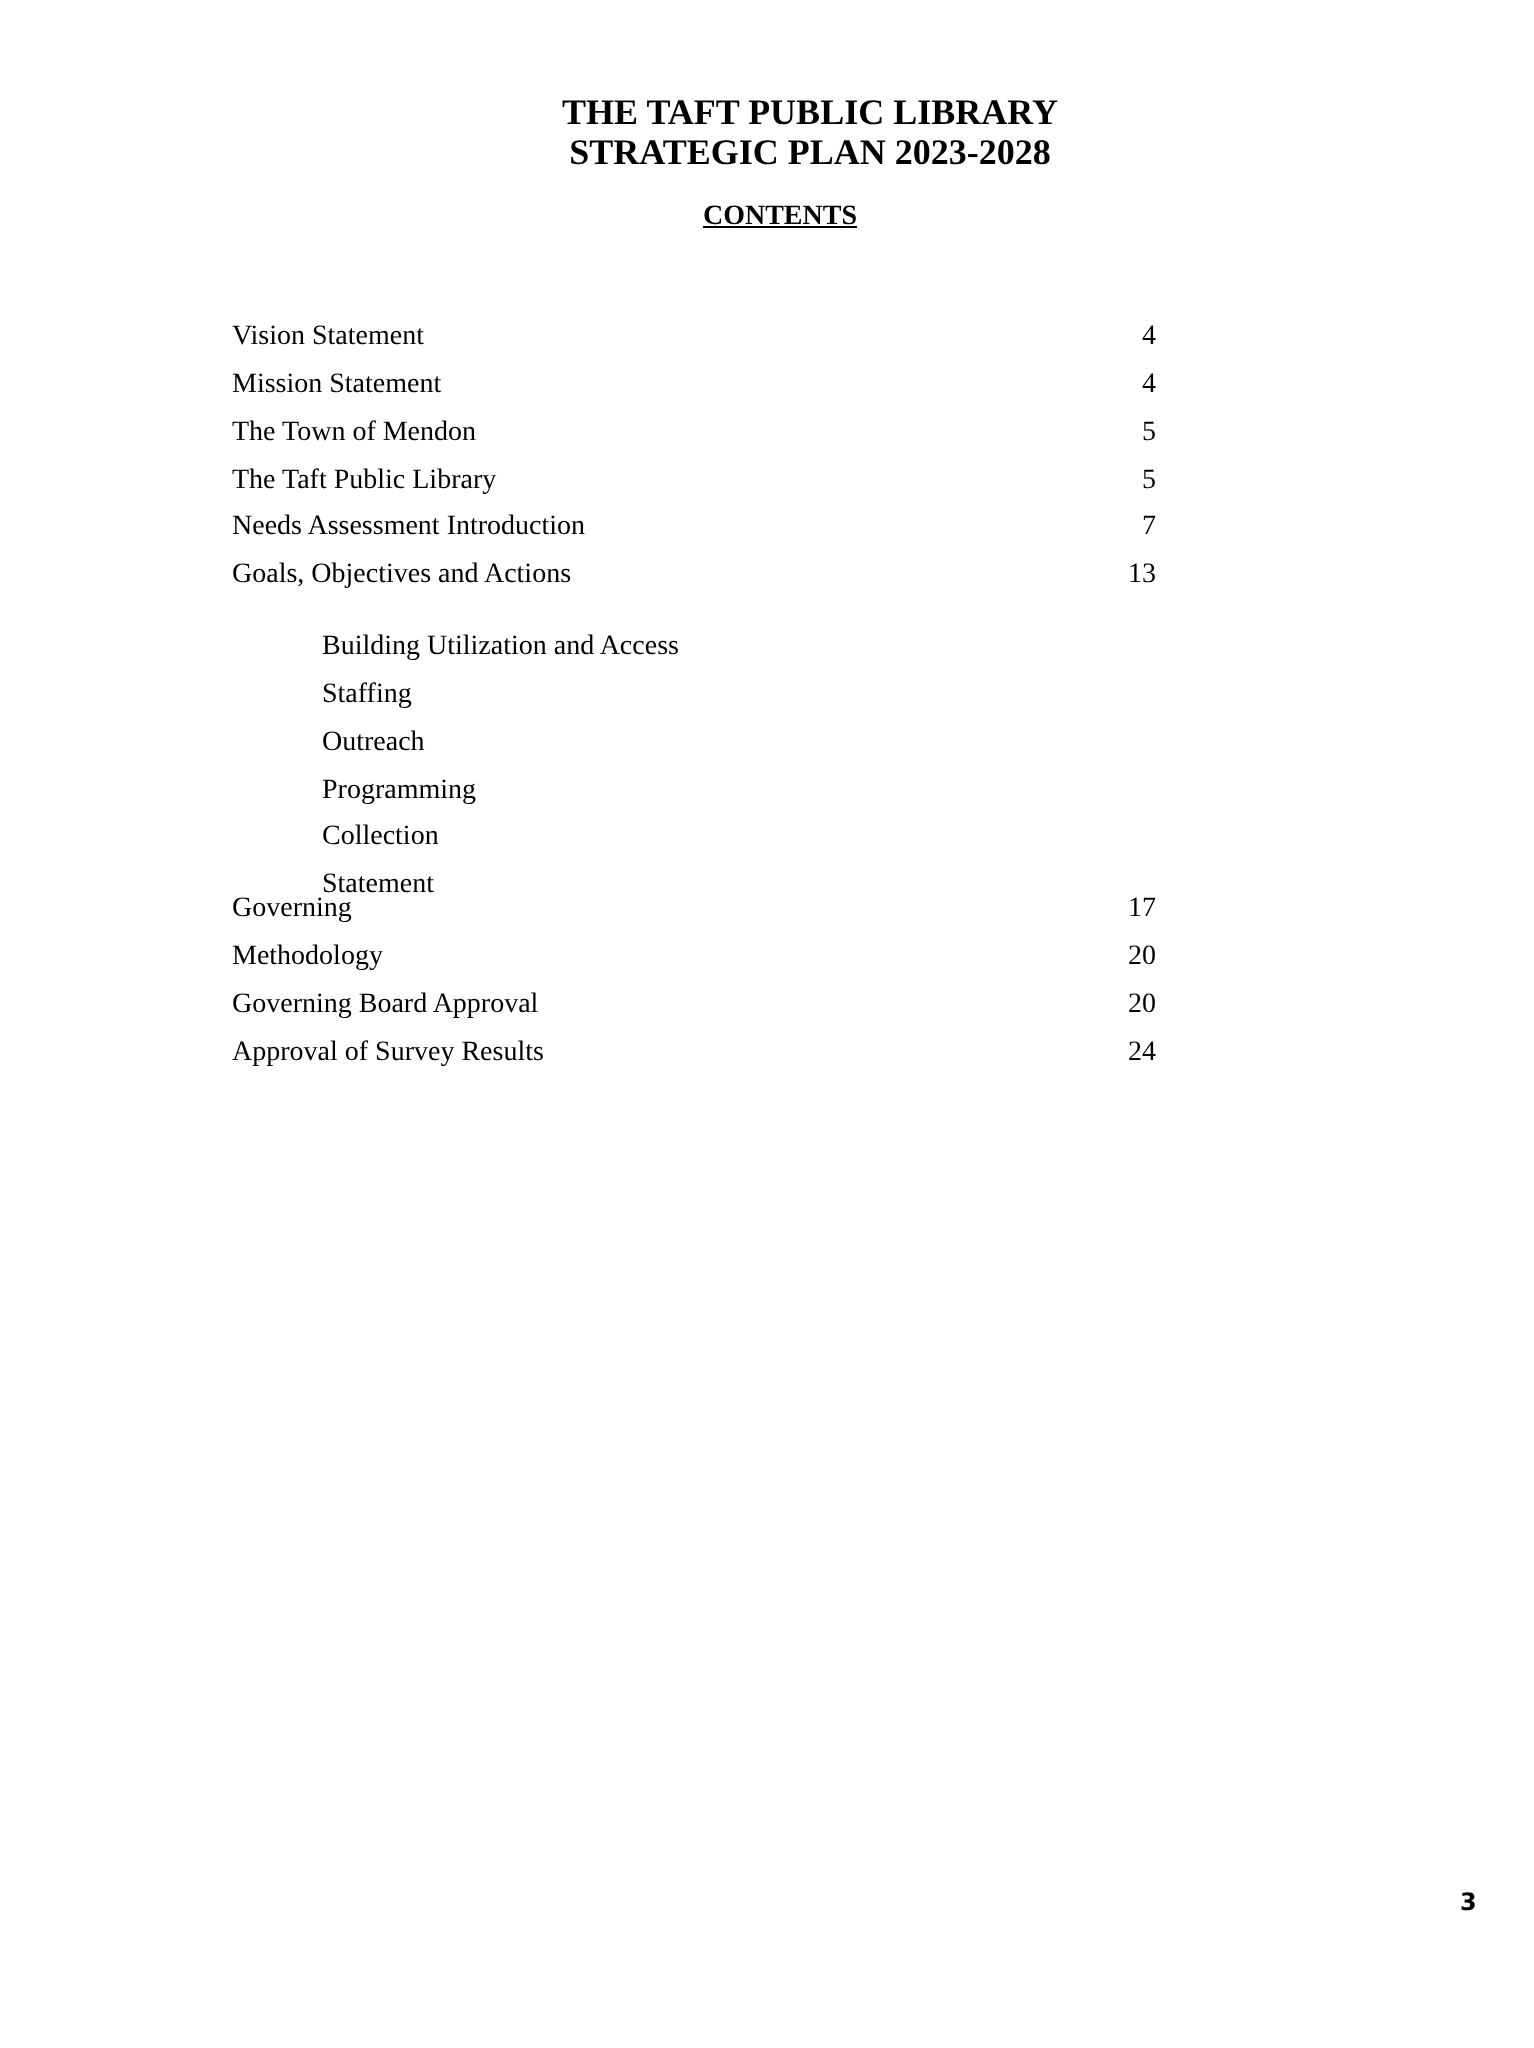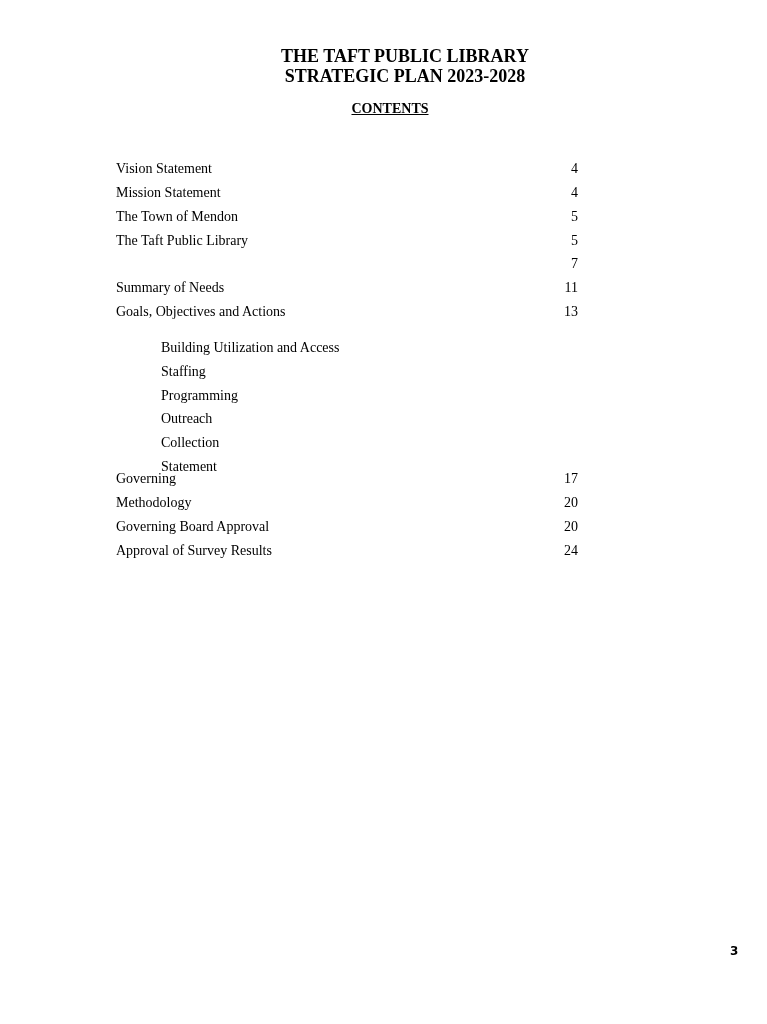--- a/index.html
+++ b/index.html
@@ -89,41 +89,38 @@
     </div>
   <div class="toc-row">
       <span class="label">The Town of Mendon</span>
       <span class="page">5</span>
     </div>
   <div class="toc-row">
       <span class="label">The Taft Public Library</span>
       <span class="page">5</span>
     </div>
   <div class="toc-row">
+      <span class="label">Needs Assessment Introduction</span>
       <span class="page">7</span>
-    </div>
-  <div class="toc-row">
-      <span class="label">Summary of Needs</span>
-      <span class="page">11</span>
     </div>
   <div class="toc-row">
       <span class="label">Goals, Objectives and Actions</span>
       <span class="page">13</span>
     </div>
   <div class="toc-row sub">
       <span class="label">Building Utilization and Access</span>
     </div>
   <div class="toc-row sub">
       <span class="label">Staffing</span>
     </div>
   <div class="toc-row sub">
-      <span class="label">Programming</span>
+      <span class="label">Outreach</span>
     </div>
   <div class="toc-row sub">
-      <span class="label">Outreach</span>
+      <span class="label">Programming</span>
     </div>
   <div class="toc-row sub">
       <span class="label">Collection</span>
     </div>
   <div class="toc-row sub">
       <span class="label">Statement</span>
     </div>
   <div class="toc-row">
       <span class="label">Governing</span>
       <span class="page">17</span>

